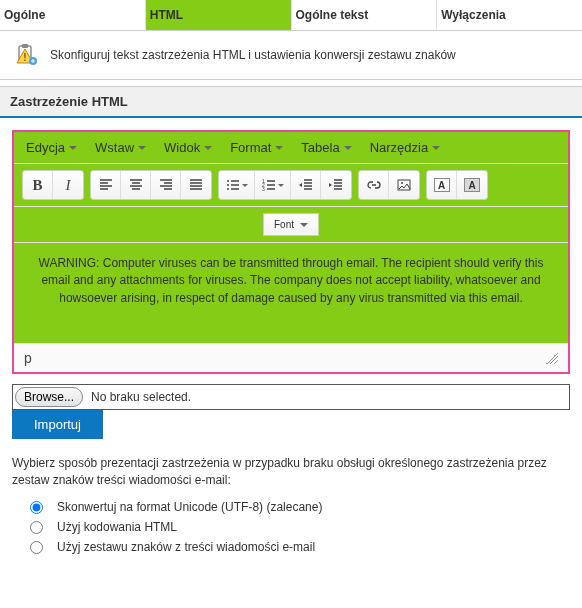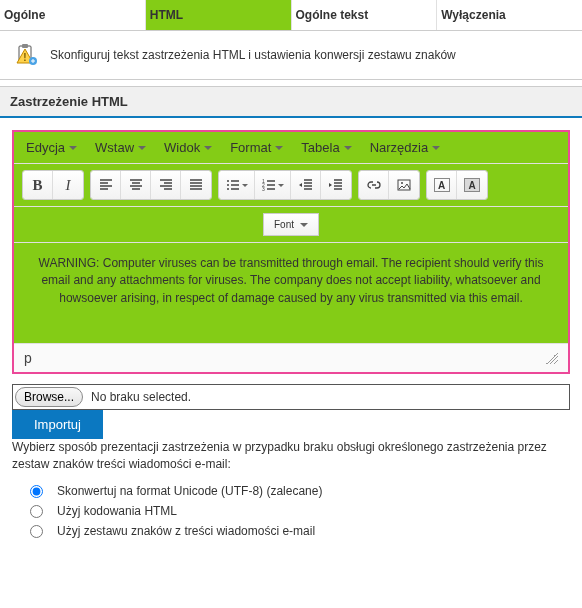--- a/index.html
+++ b/index.html
@@ -165,20 +165,21 @@
     font-family: inherit;
     font-size: 12px;
     padding: 2px 8px;
     background: linear-gradient(#f8f8f8,#e4e4e4);
     border: 1px solid #8a8a8a;
     border-radius: 10px;
     cursor: pointer;
   }
   .file-status { color: #333; font-size: 12px; }
   .help-text {
+    margin-top: 16px;
     font-size: 12px;
     line-height: 1.4;
   }
   .radio-group { margin-top: 8px; padding-left: 18px; }
   .radio-row {
     display: flex;
     align-items: flex-end;
     gap: 14px;
     padding: 3px 0;
     font-size: 12px;

